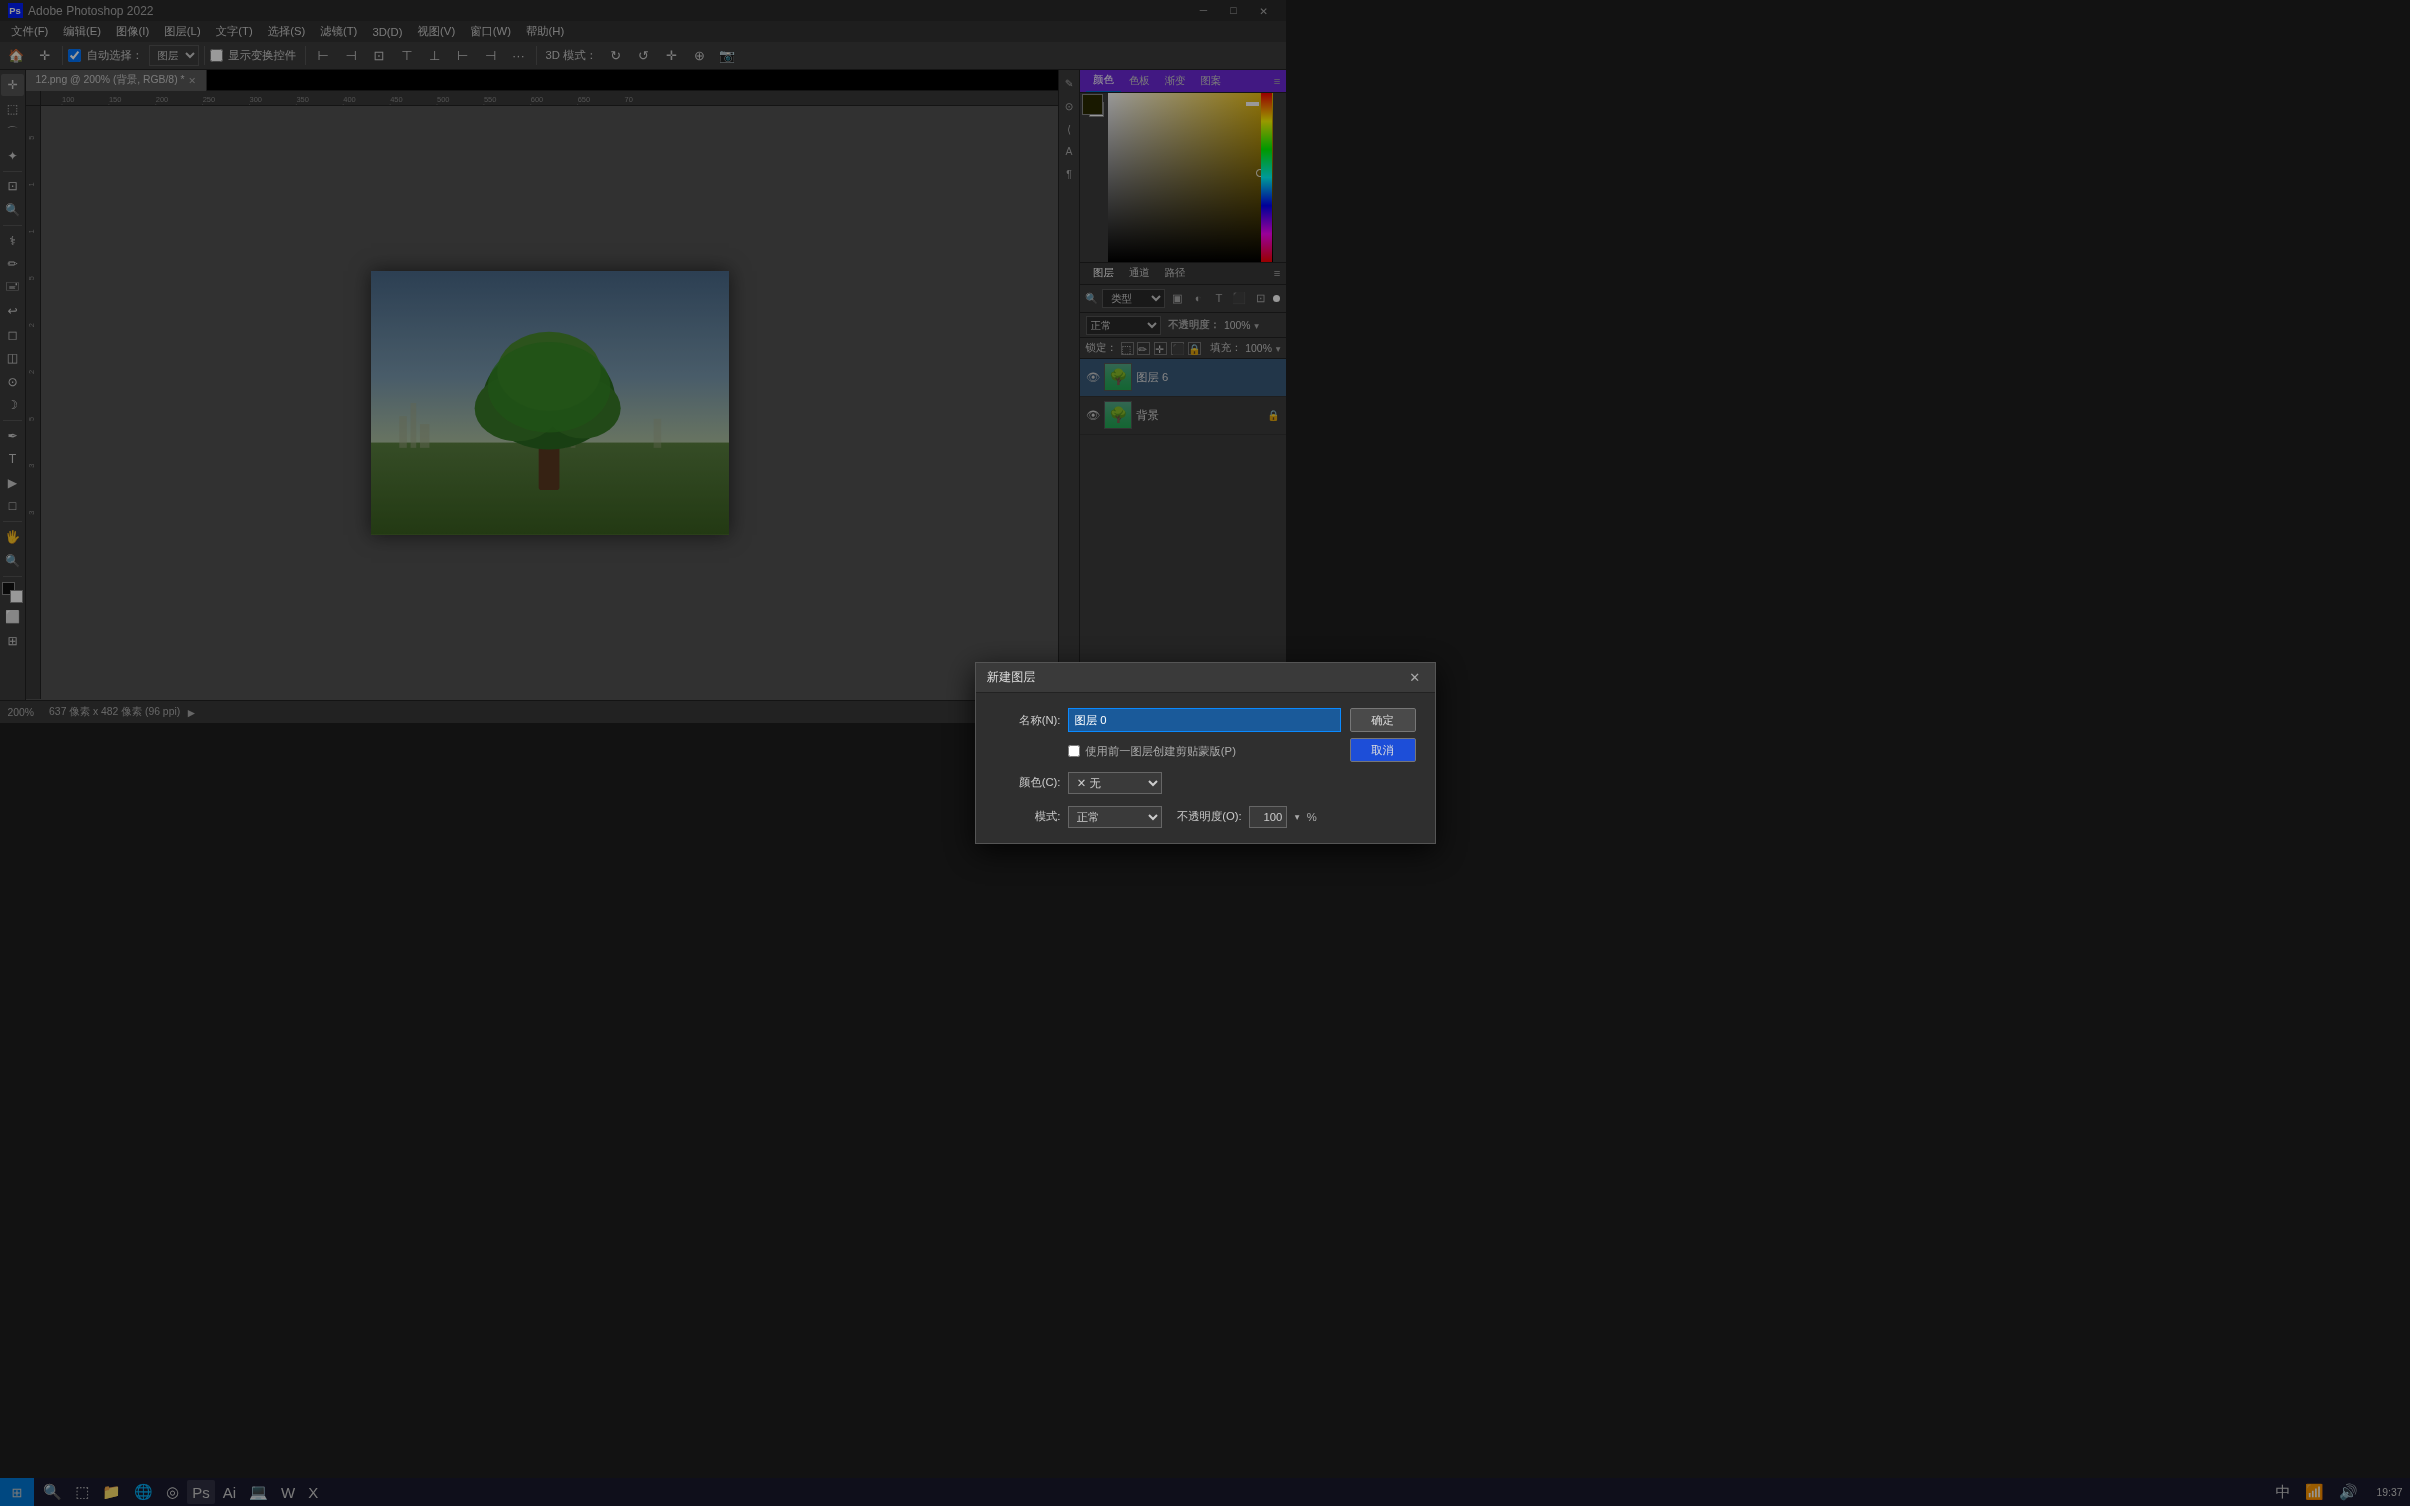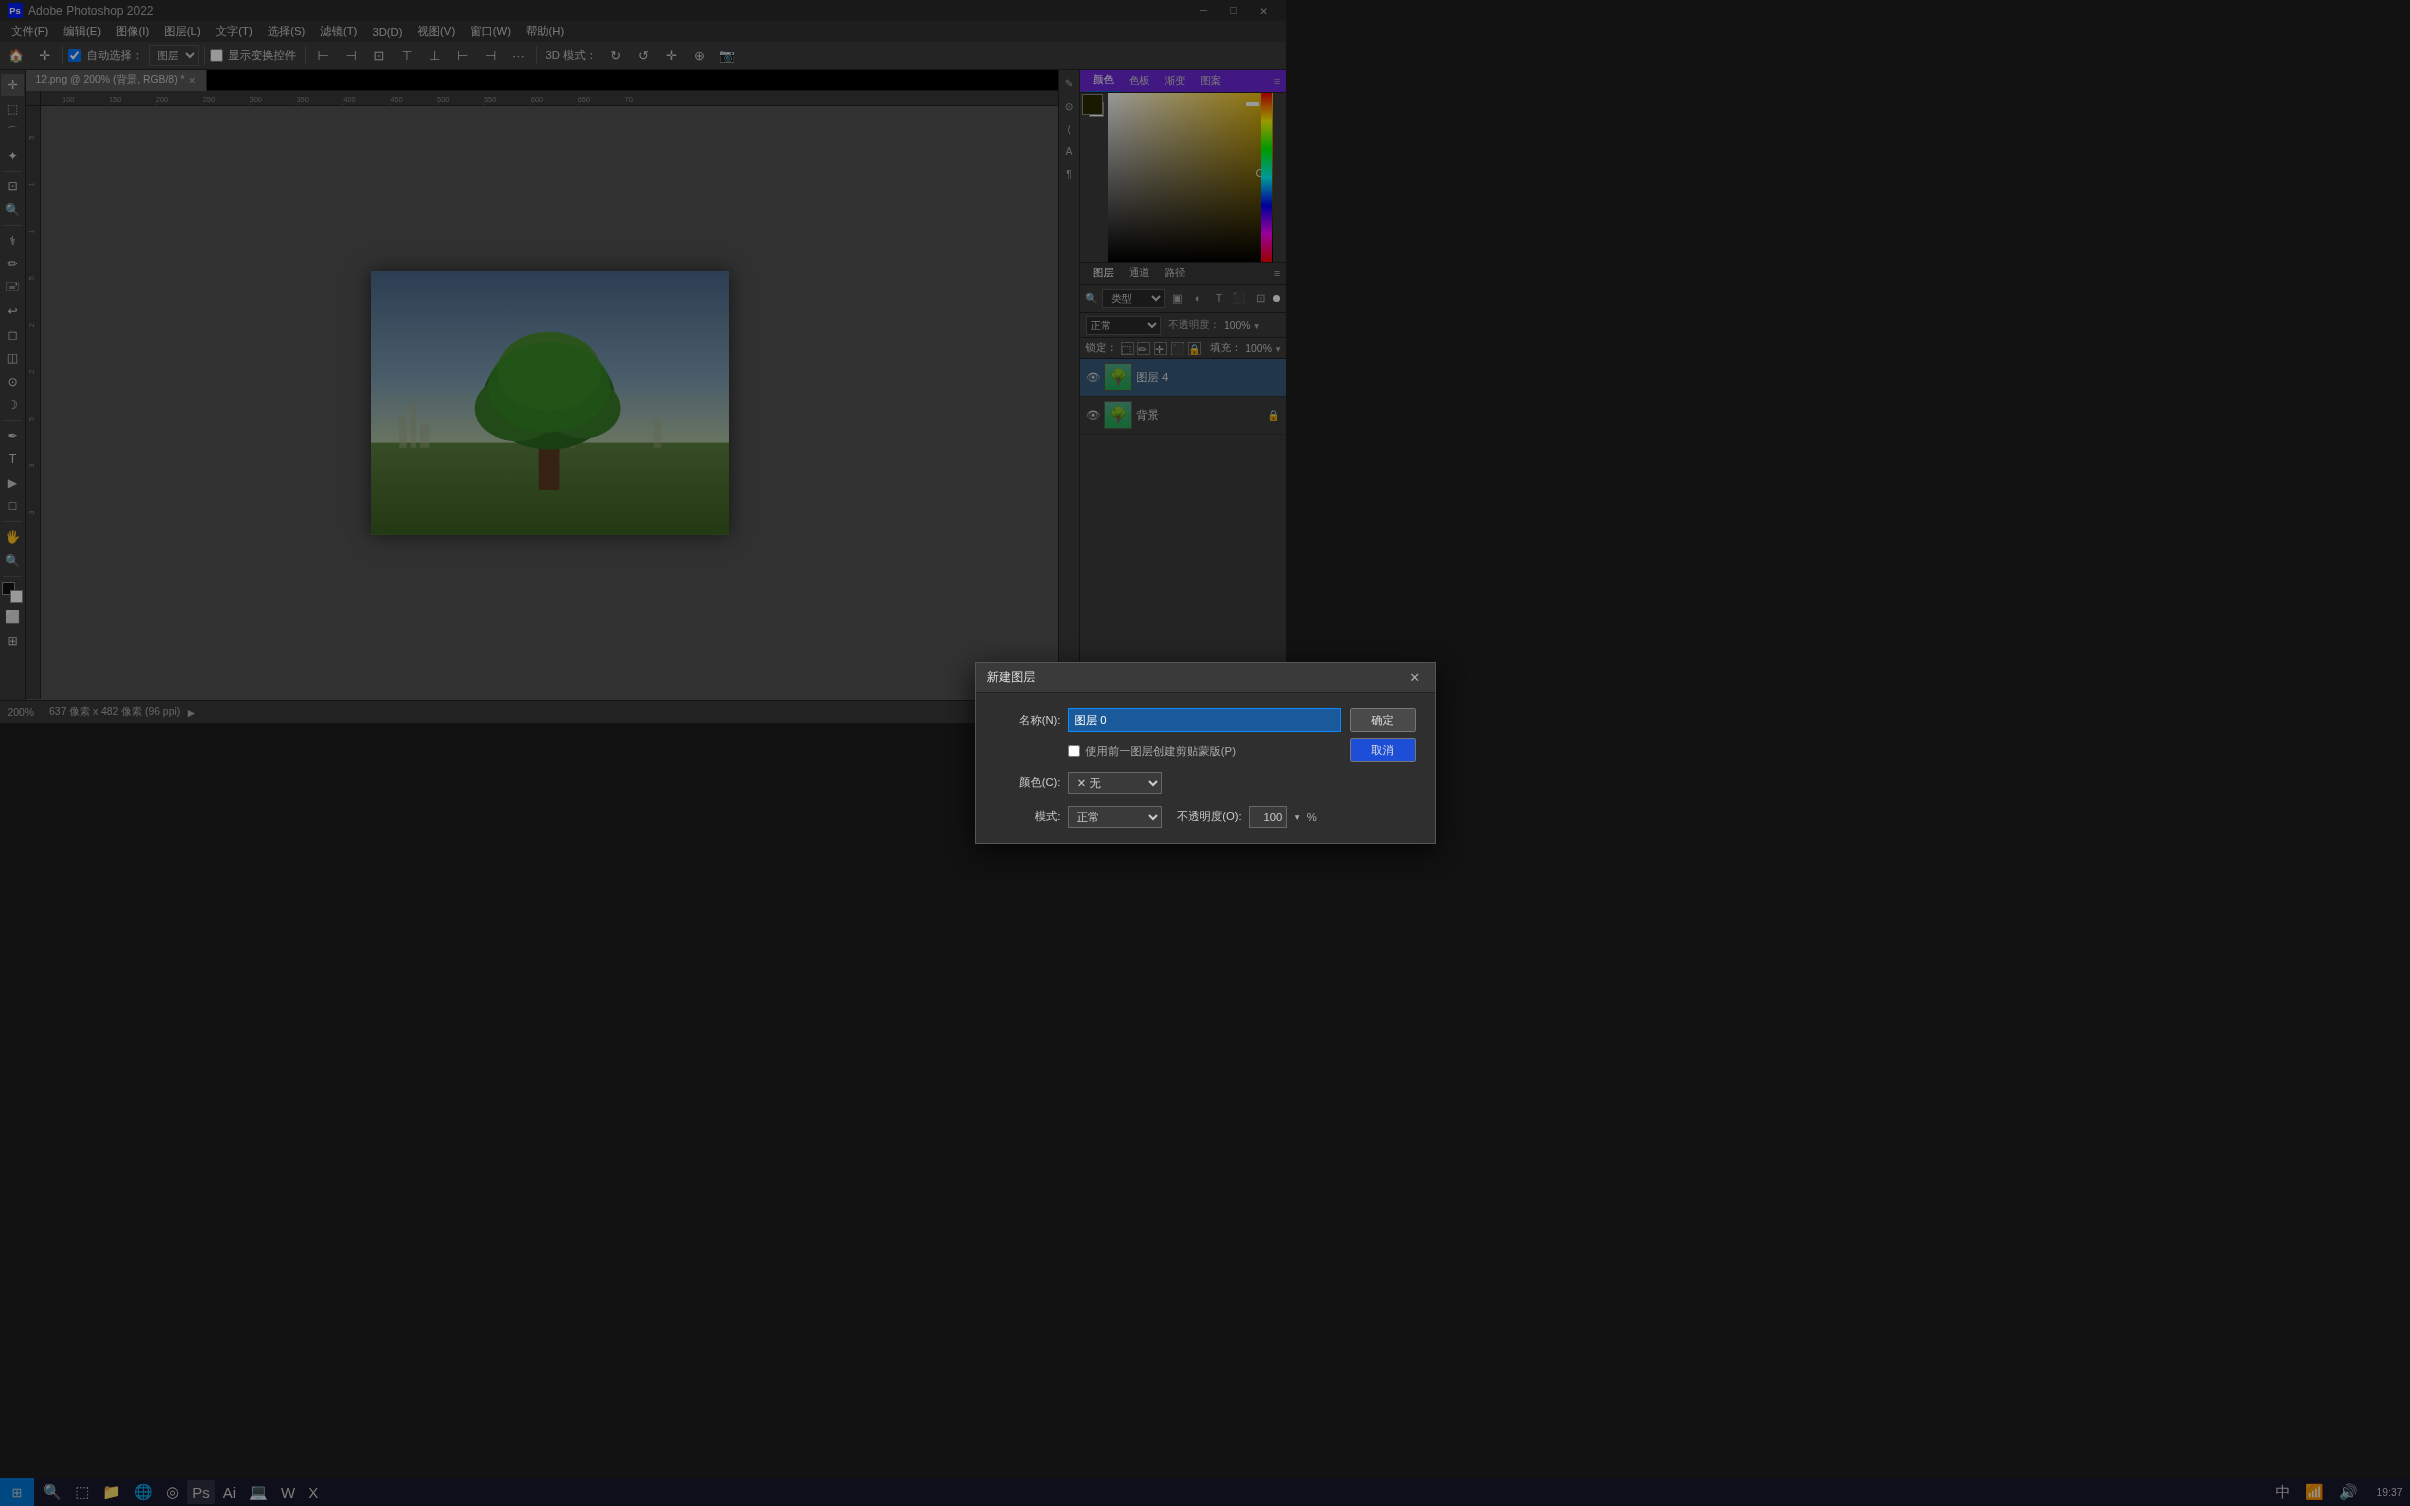--- a/index.html
+++ b/index.html
@@ -357,20 +357,21 @@
       width: 75px; height: 19px;
       background: #2a2a2a;
       border: 0.9px solid #555;
       color: #ccc;
       font-size: 10.4px;
     }
     .layer-opacity-label {
       font-size: 10.4px;
       color: #aaa;
       margin-left: 3.8px;
+      font-weight: bold;
     }
     .layer-opacity-value {
       font-size: 10.4px;
       color: #ccc;
     }
     #layer-lock-bar {
       padding: 2.8px 5.6px;
       display: flex;
       align-items: center;
       gap: 3.8px;
@@ -945,21 +946,21 @@
         <div style="width:13px;height:13px;border:0.9px solid #777;background:#3a3a3a;cursor:pointer;">⬛</div>
         <div style="width:13px;height:13px;border:0.9px solid #777;background:#3a3a3a;cursor:pointer;">🔒</div>
         <span style="margin-left:auto;">填充：</span>
         <span>100%</span>
         <div style="font-size:9.4px;color:#aaa;cursor:pointer;">▾</div>
       </div>
 
       <div class="layer-item active">
         <div class="layer-eye">👁</div>
         <div class="layer-thumb layer-thumb-tree">🌳</div>
-        <span class="layer-name">图层 4</span>
+        <span class="layer-name">图层 6</span>
       </div>
 
       <div class="layer-item">
         <div class="layer-eye">👁</div>
         <div class="layer-thumb layer-thumb-tree">🌳</div>
         <span class="layer-name">背景</span>
         <span class="layer-lock-icon">🔒</span>
       </div>
 
       <div style="position:absolute;bottom:3.8px;display:flex;gap:5.6px;padding:0 5.6px;width:207px;">

